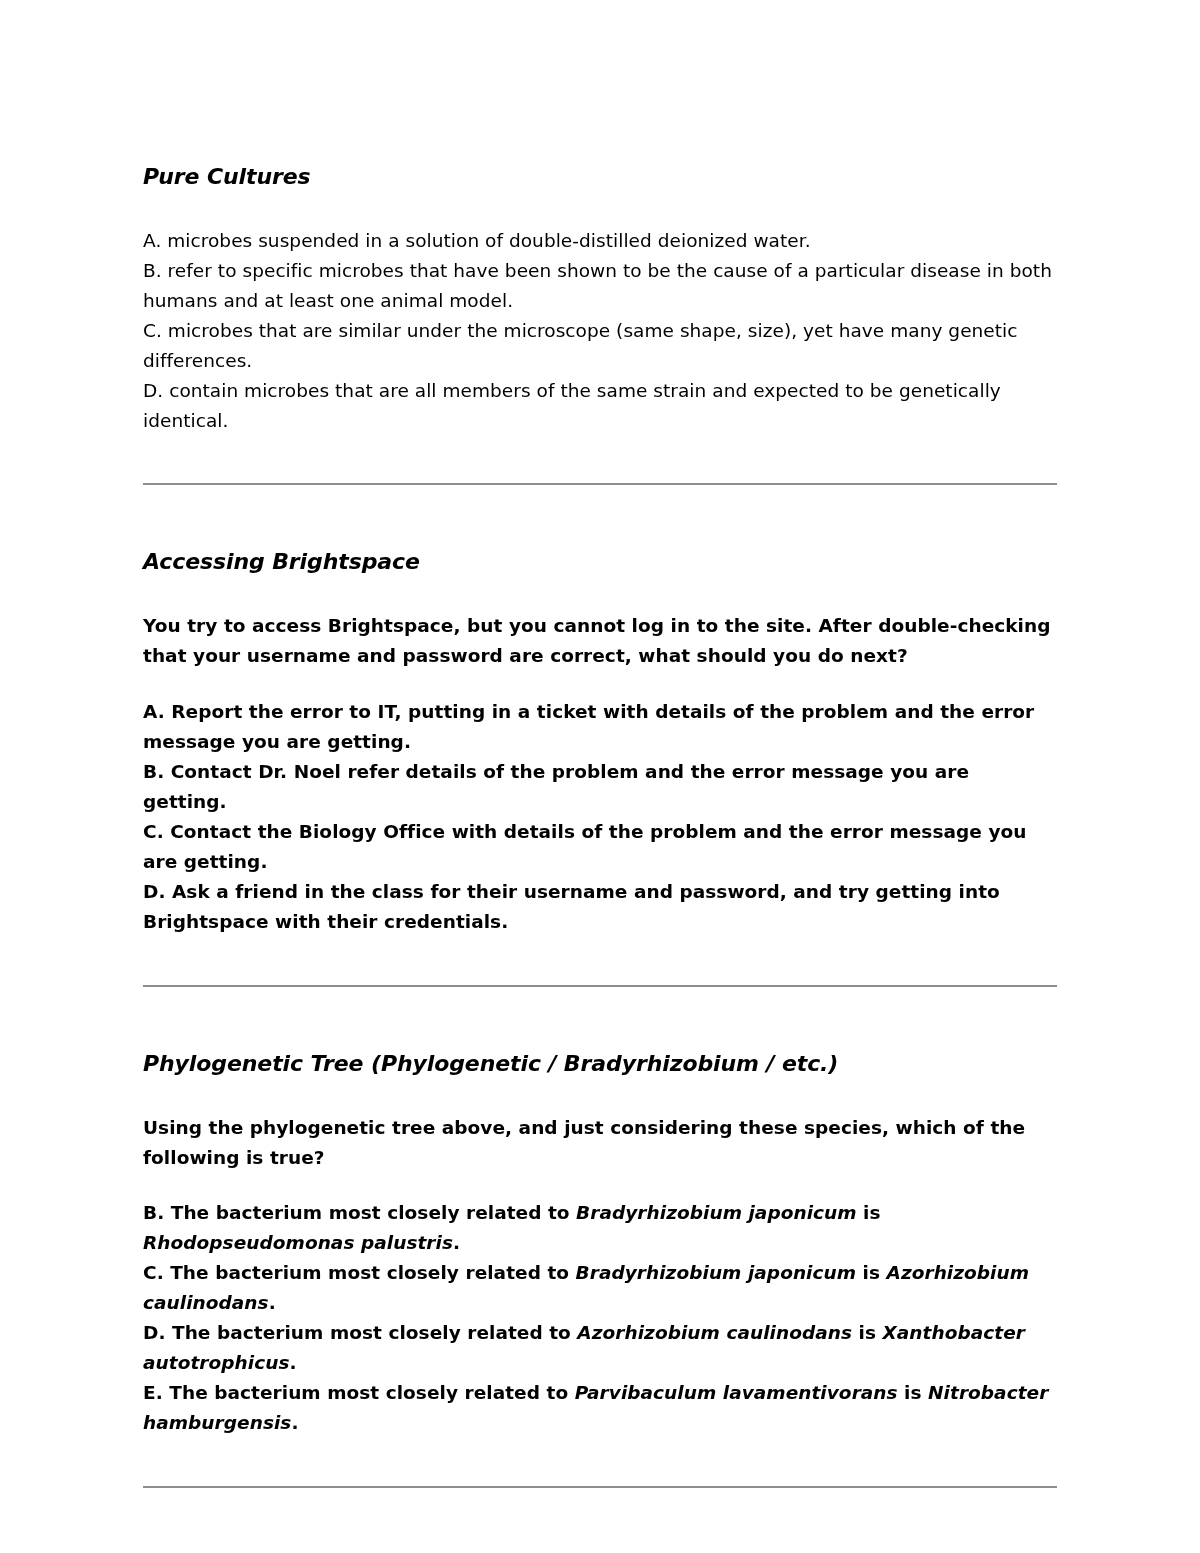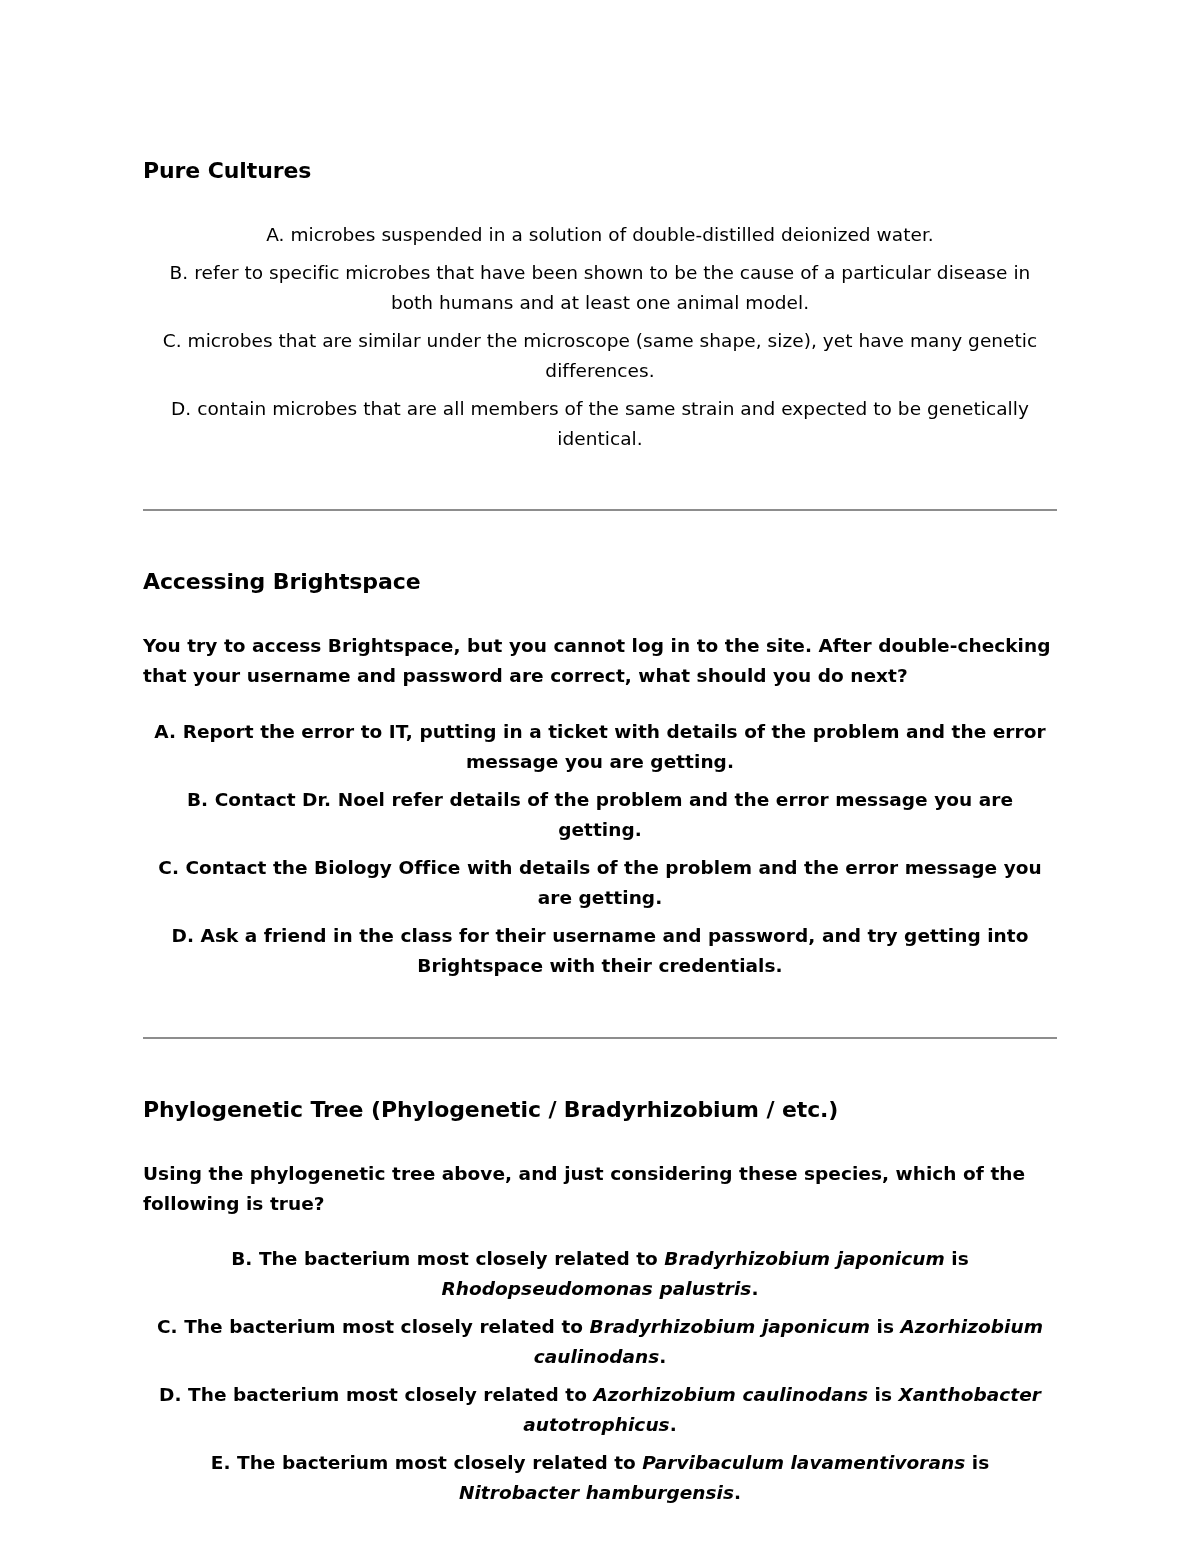--- a/index.html
+++ b/index.html
@@ -21,38 +21,38 @@
     box-sizing: border-box;
     padding: 150px 143px 0 143px;
   }
   .section {
     margin: 0;
   }
   h2.section-heading {
     font-size: 22px;
     font-weight: bold;
     line-height: 1.35;
-    margin: 6px 0 34px 0;
+    margin: 12px 0 34px 0;
     letter-spacing: -0.1px;
+    font-style: italic;
   }
   p.para {
     font-size: 18.5px;
     line-height: 1.62;
     margin: 0;
     letter-spacing: 0.05px;
     font-weight: bold;
   }
   .choices {
     font-size: 18.5px;
     line-height: 1.62;
     letter-spacing: 0.05px;
   }
   .choice {
-    margin: 8px;
-    text-align: center;
+    margin: 0;
   }
   .sp-top-gap {
     margin-top: 26px;
     font-weight: bold;
   }
   hr.divider {
     border: none;
     border-top: 2px solid #8d8d8d;
     margin: 0;
     height: 0;

